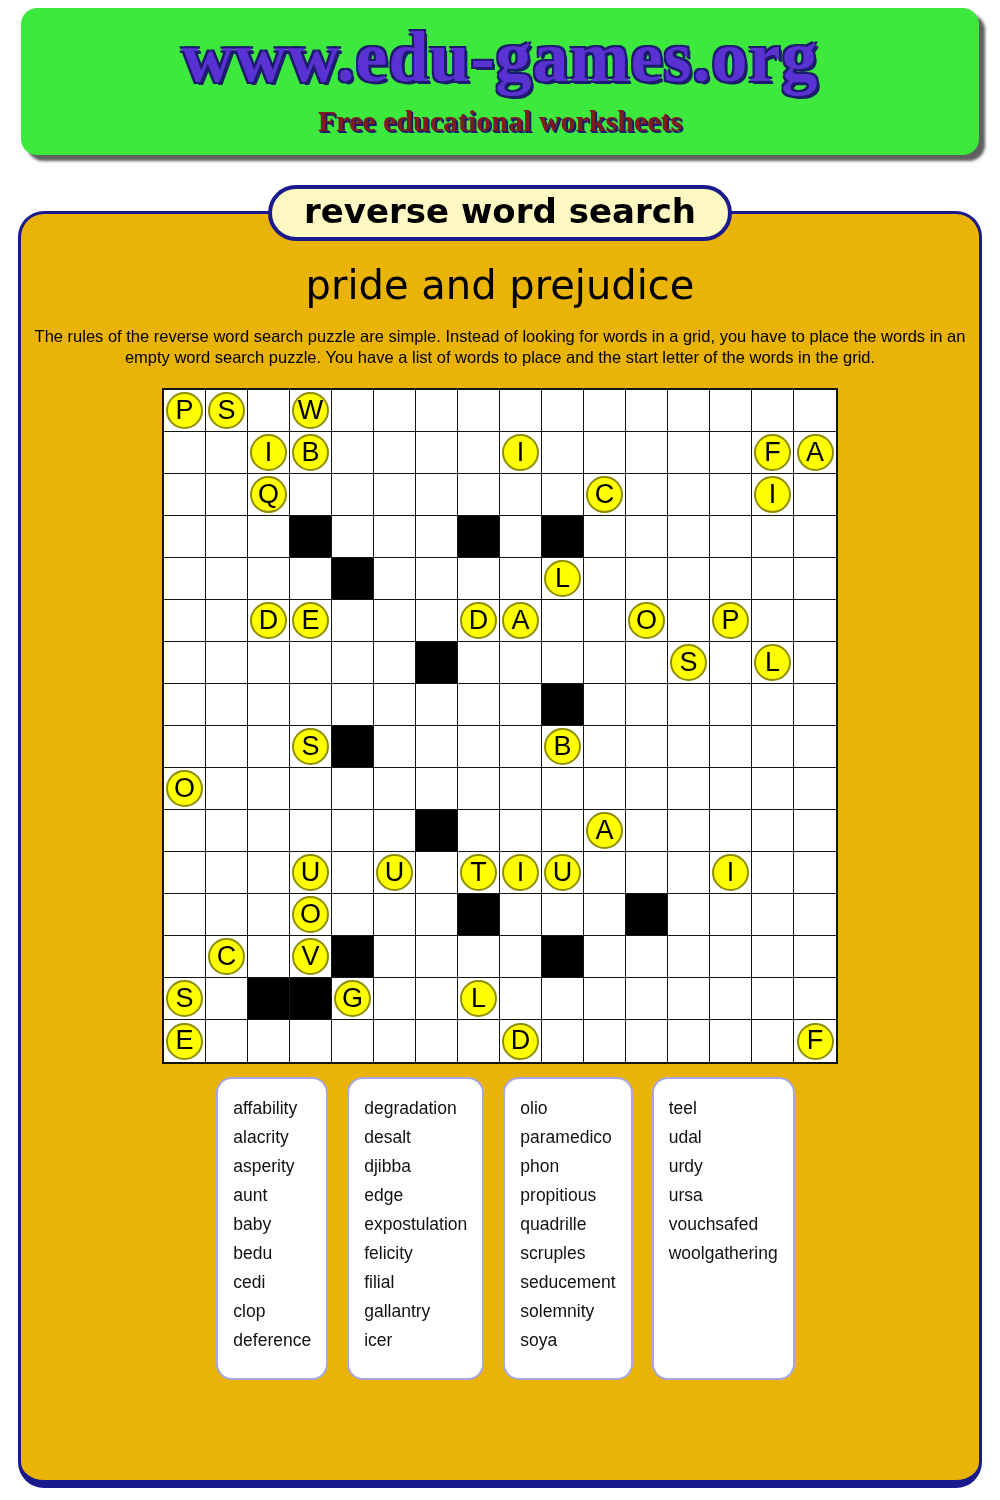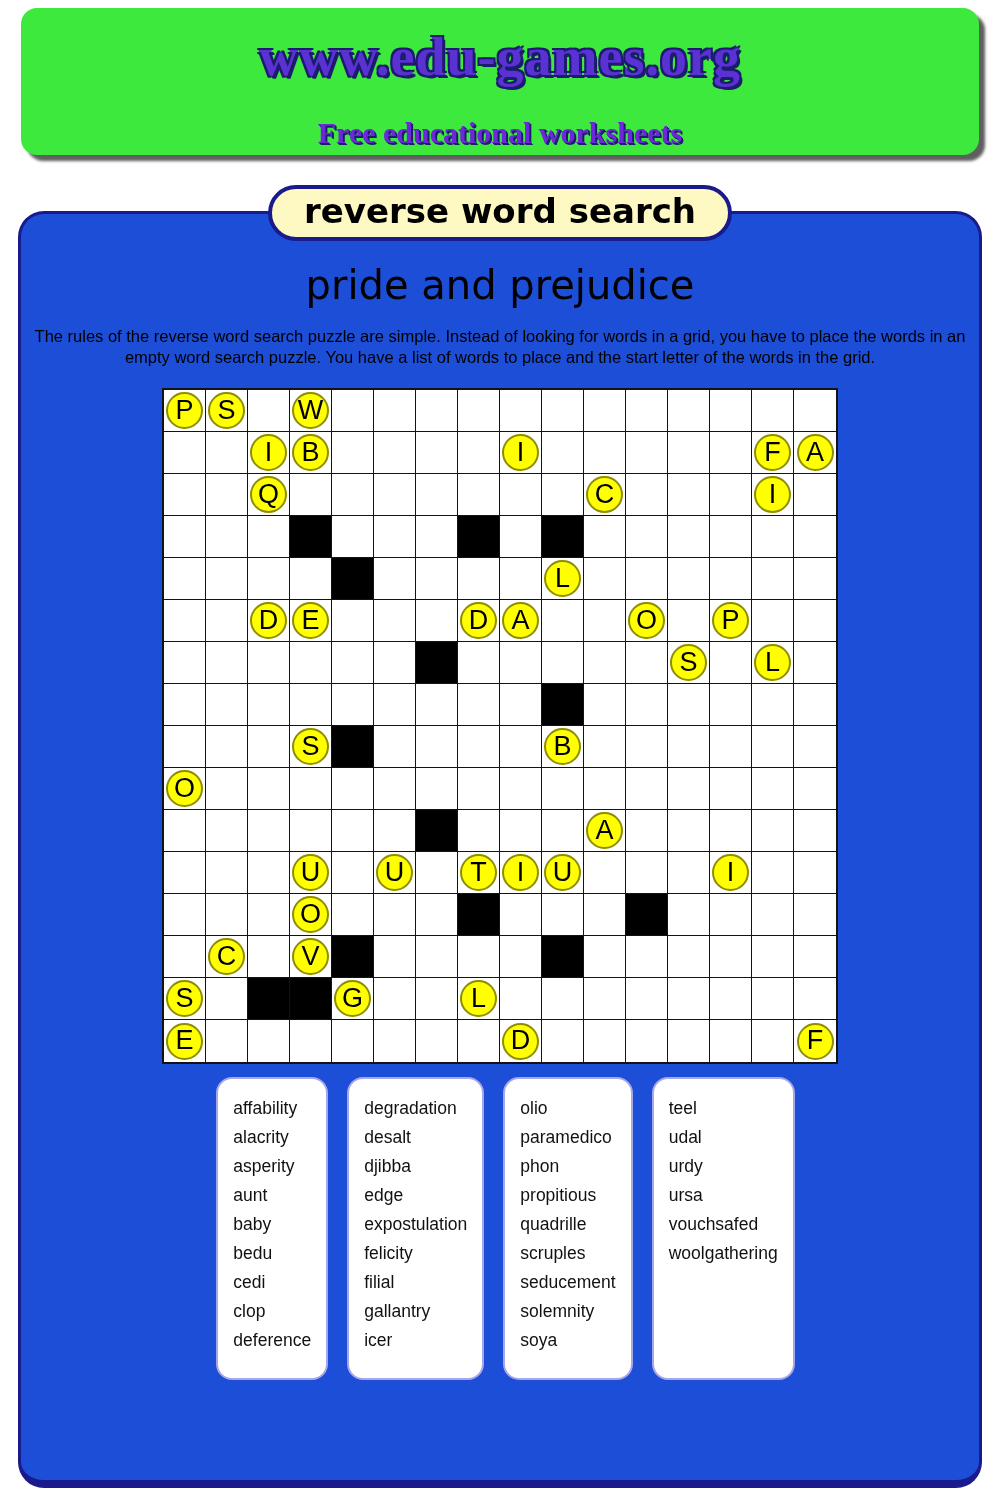--- a/index.html
+++ b/index.html
@@ -14,30 +14,30 @@
   .site-banner {
     width:958px; height:147px;
     margin:8px auto 0;
     background:#3de93d;
     border-radius:16px;
     box-shadow:6px 6px 3px #5f5f5f;
     text-align:center;
   }
   .site-title {
     font-family:"Liberation Serif", serif;
-    font-weight:bold; font-size:54px; line-height:72px;
+    font-weight:bold; font-size:72px; line-height:72px;
     color:#5a31d2; letter-spacing:1px;
     padding-top:13px;
     text-shadow:3px 3px 0 #1c1c6e, -2px -2px 0 #1c1c6e, 2px -2px 0 #1c1c6e,
                 -2px 2px 0 #1c1c6e, 2px 2px 0 #1c1c6e;
   }
   .site-subtitle {
     font-family:"Liberation Serif", serif;
     font-weight:bold; font-size:30px; line-height:30px;
-    color:#6d28d9; margin-top:25px;
+    color:#7f1d1d; margin-top:13px;
     text-shadow:1px 1px 0 #1c1c6e, 2px 2px 0 #1c1c6e;
   }
 
   
   .badge {
     position:relative; z-index:2;
     width:fit-content; margin:30px auto 0;
     background:#fef9c3;
     border:4px solid #1a1a8c;
     border-radius:30px;
@@ -47,21 +47,21 @@
   }
 
   
   .sheet {
     position:relative; z-index:1;
     margin:-30px 18px 0;
     height:1277px;
     border:3px solid #1a1a8c;
     border-bottom-width:8px;
     border-radius:26px;
-    background:#1d4ed8;
+    background:#eab308;
   }
   .puzzle-title {
     margin:48px 0 0;
     text-align:center;
     font-family:"DejaVu Sans", sans-serif;
     font-weight:400; font-size:40px; color:#000;
   }
   .rules {
     margin:18px auto 0; width:932px;
     text-align:center;

